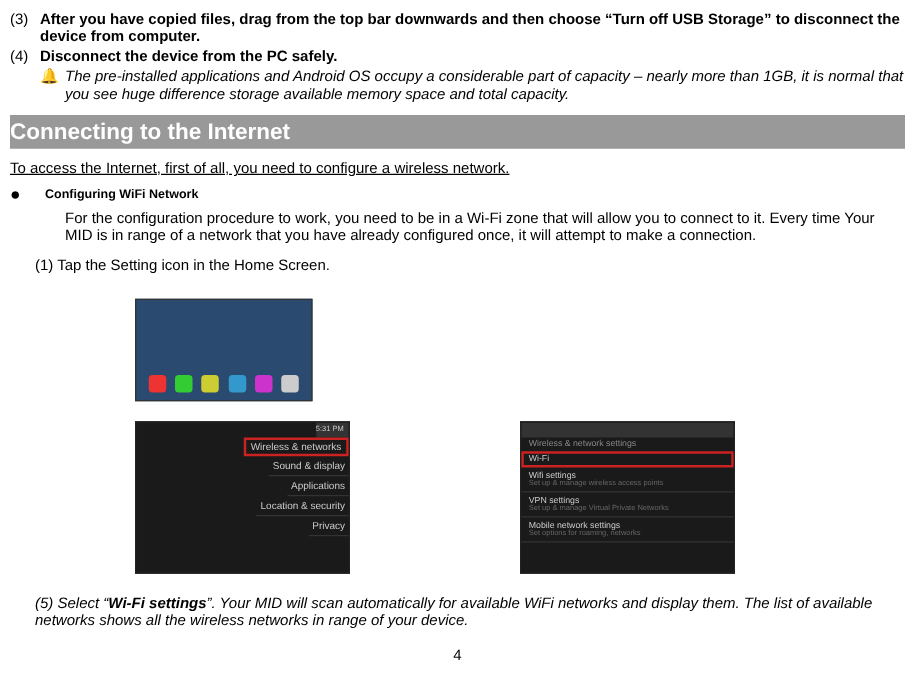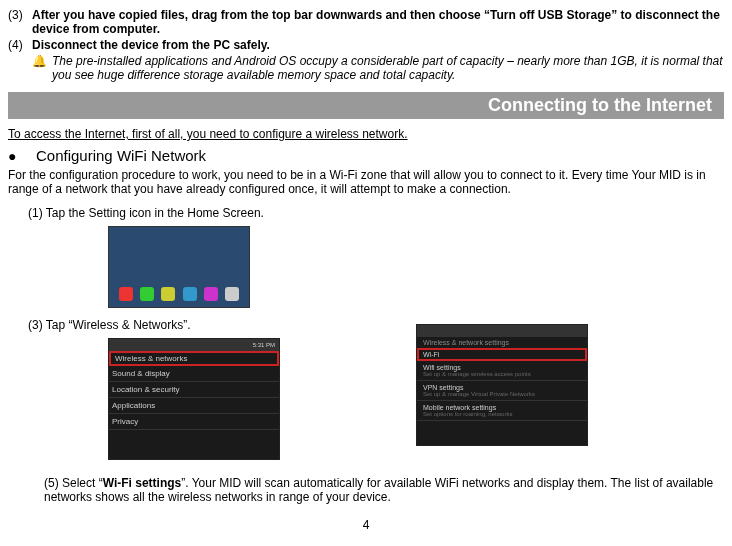--- a/index.html
+++ b/index.html
@@ -27,50 +27,51 @@
     font-style: italic;
     margin-top: 2px;
   }
   .note-icon {
     min-width: 20px;
     font-style: normal;
   }
   .heading-bar {
     background: #999;
     color: #fff;
-    text-align: right;
+    text-align: left;
     font-weight: bold;
     font-size: 18px;
-    padding: 3px 12px;
+    padding: 3px 0;
     margin-top: 10px;
     margin-bottom: 8px;
   }
   .intro {
     margin-bottom: 6px;
     text-decoration: underline;
   }
   .bullet-line {
     display: flex;
     align-items: center;
     margin-bottom: 4px;
   }
   .bullet-line .dot {
     font-size: 14px;
     min-width: 28px;
   }
   .bullet-line .btext {
-    font-weight: normal;
-    font-size: 15px;
+    font-weight: bold;
+    font-size: 10px;
   }
   .config-desc {
     margin-bottom: 10px;
+    margin-left: 44px;
   }
   .step {
     margin-left: 20px;
-    margin-bottom: 6px;
+    margin-bottom: 20px;
   }
   .two-col {
     display: flex;
     margin-left: 20px;
   }
   .col {
     flex: 1;
   }
   .fig {
     margin: 6px 0 10px 0;
@@ -100,20 +101,21 @@
     width: 170px;
     height: 120px;
     border: 1px solid #222;
     background: #1a1a1a;
     color: #ccc;
     font-size: 8px;
     margin-left: 80px;
     display: flex;
     flex-direction: column;
     overflow: hidden;
+    align-items: flex-end;
   }
   .fig-settings .top {
     height: 12px;
     background: #333;
     display: flex;
     justify-content: flex-end;
     align-items: center;
     padding-right: 4px;
     font-size: 6px;
   }
@@ -152,22 +154,23 @@
   .fig-wifi .item small {
     color: #666;
     font-size: 6px;
     display: block;
   }
   .fig-wifi .highlight {
     border: 2px solid #c22;
     padding: 1px 4px;
   }
   .step5 {
-    margin-left: 36px;
+    margin-left: 20px;
     margin-top: 6px;
+    font-style: italic;
   }
   .step5 b {
     font-weight: bold;
   }
   .pagenum {
     text-align: center;
     margin-top: 14px;
     font-size: 12px;
   }
 </style>
@@ -208,30 +211,29 @@
       <div class="icon" style="background:#cc3"></div>
       <div class="icon" style="background:#39c"></div>
       <div class="icon" style="background:#c3c"></div>
       <div class="icon" style="background:#ccc"></div>
     </div>
   </div>
 </div>
 
 <div class="two-col">
   <div class="col">
-    <div>(3) Tap “Wireless &amp; Networks”.</div>
     <div class="fig">
       <div class="fig-settings">
         <div class="top">
             <span>5:31 PM</span>
           </div>
         <div class="item highlight">Wireless &amp; networks</div>
         <div class="item">Sound &amp; display</div>
+        <div class="item">Applications</div>
         <div class="item">Location &amp; security</div>
-        <div class="item">Applications</div>
         <div class="item">Privacy</div>
       </div>
     </div>
   </div>
   <div class="col">
     <div class="fig">
       <div class="fig-wifi">
         <div class="top"></div>
         <div class="header">Wireless &amp; network settings</div>
         <div class="item highlight">Wi-Fi</div>

